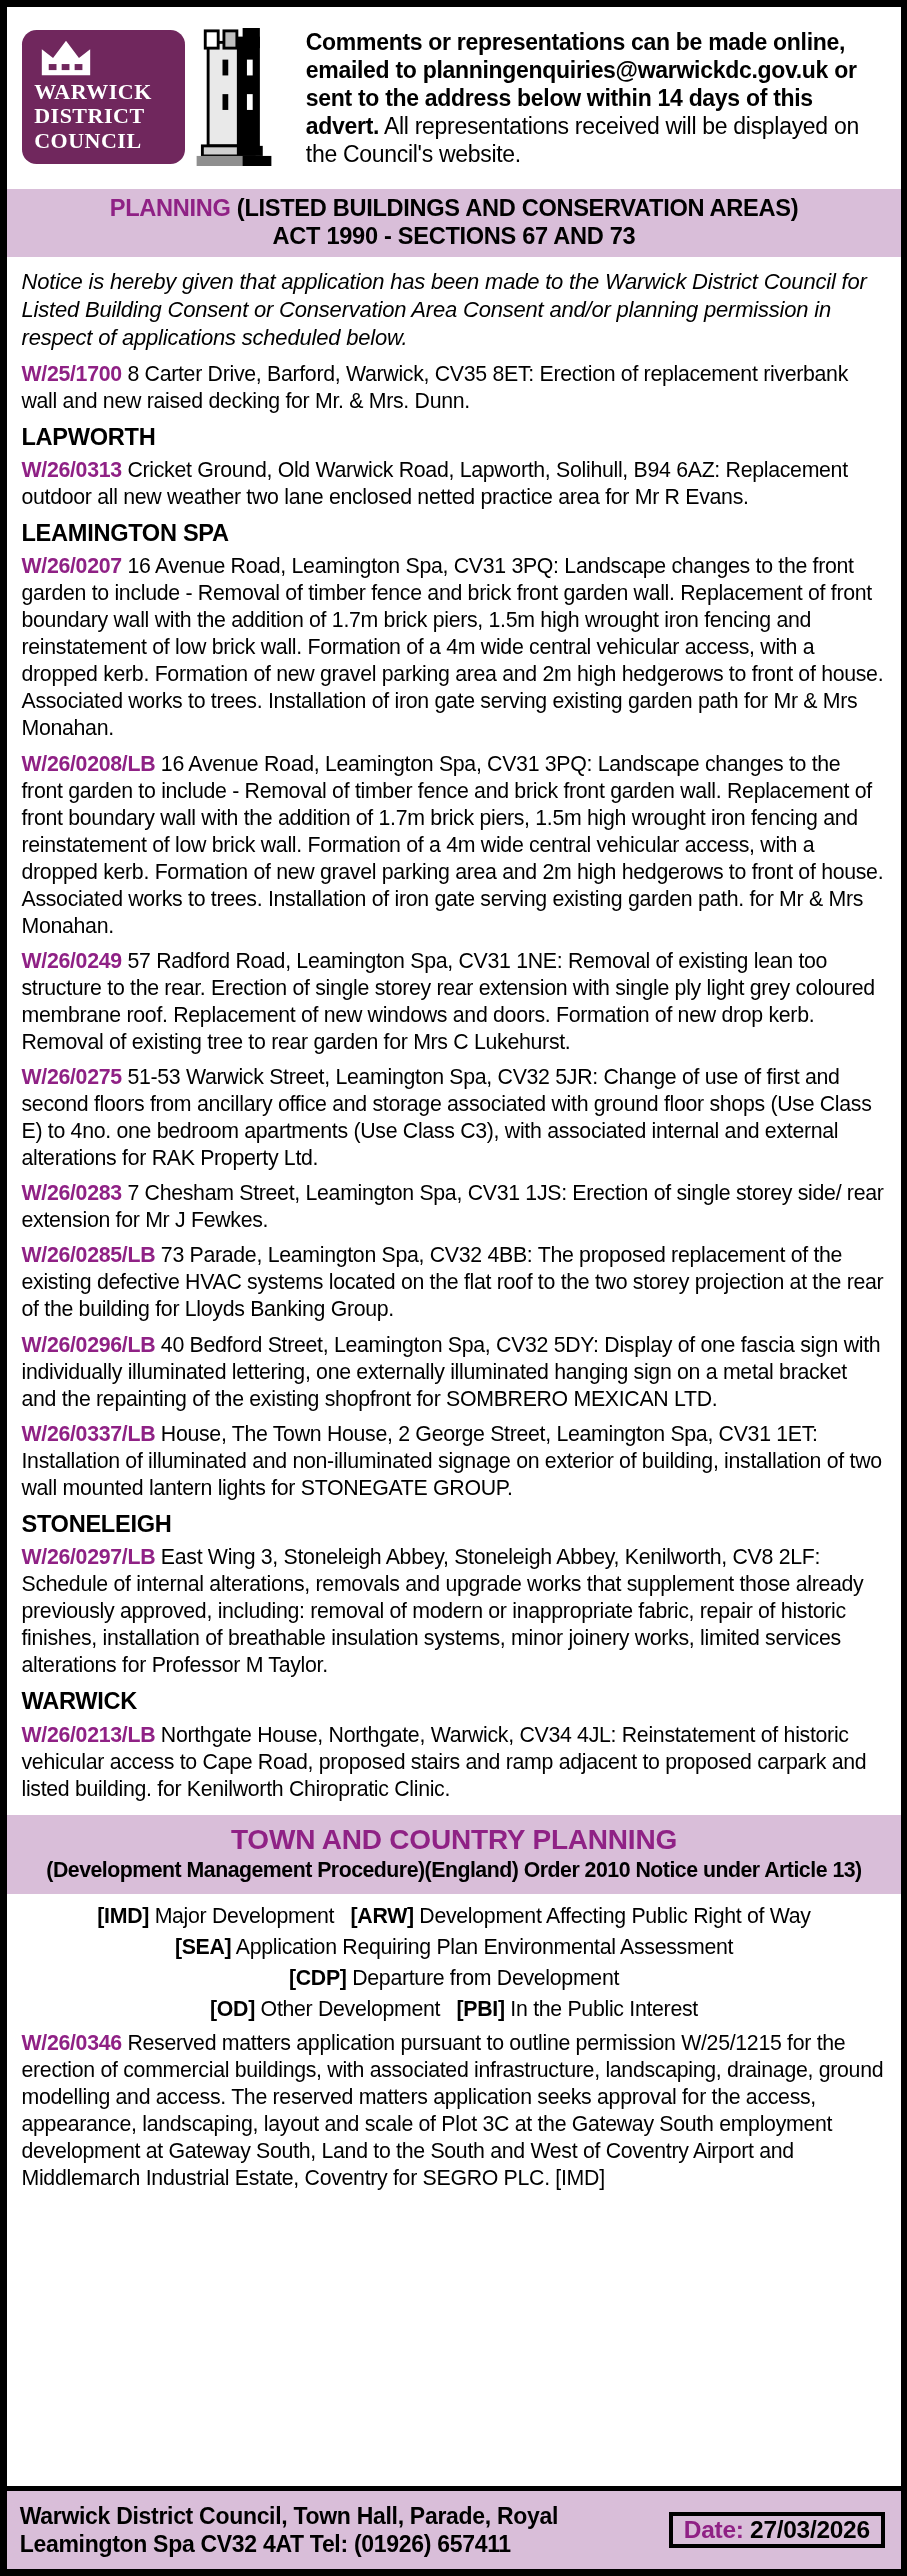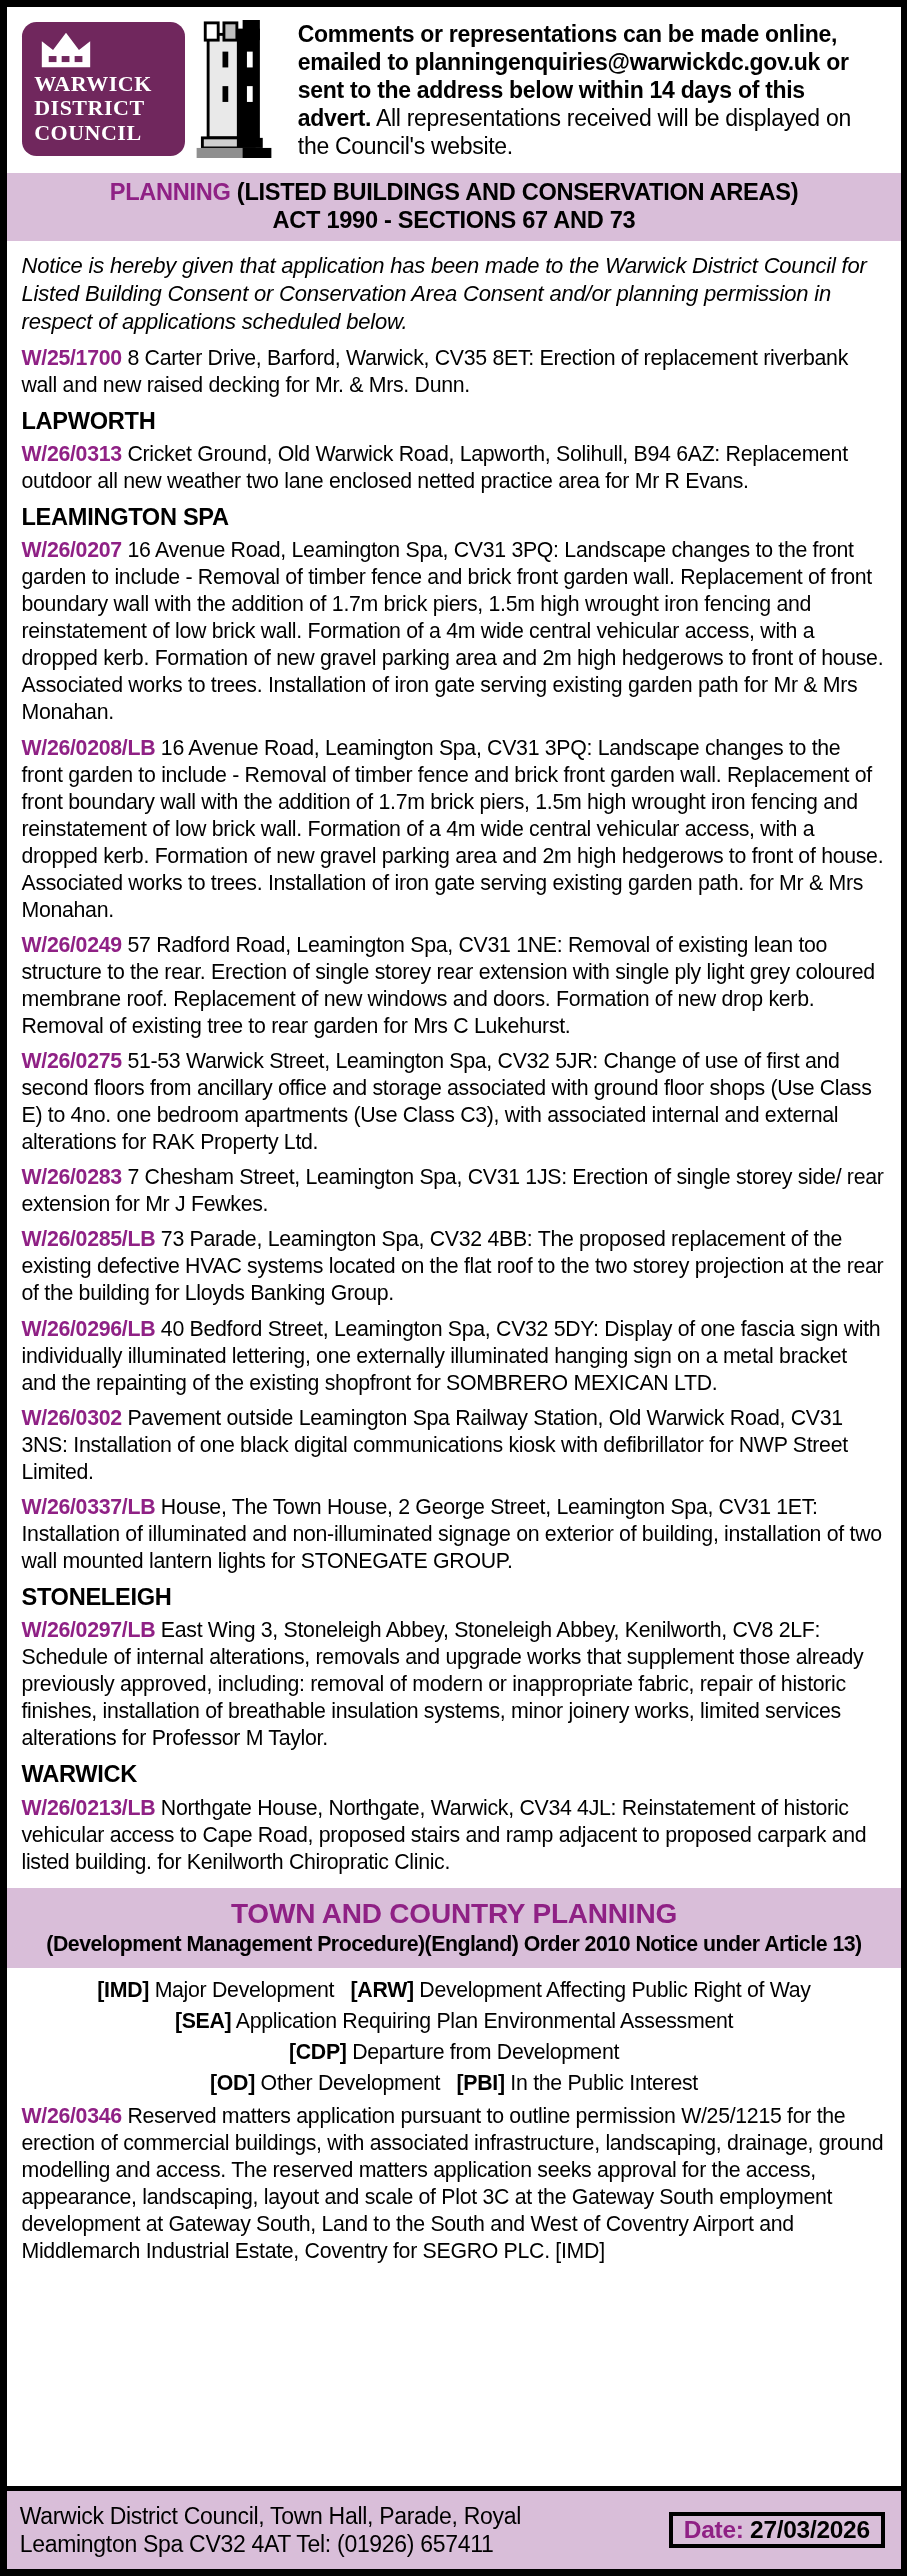--- a/index.html
+++ b/index.html
@@ -16,21 +16,21 @@
     background:var(--logo-purple,#70275D);border-radius:14.5px;
     width:163px;height:134px;box-sizing:border-box;padding:9px 11px 7.3px 12.7px;
     display:flex;flex-direction:column;
   }
   .logo-badge svg{width:64px;height:38px;margin-bottom:2.7px;}
   .logo-word{
     color:#fff;font-family:"Liberation Serif",serif;font-weight:bold;
     font-size:22px;line-height:24.5px;letter-spacing:0.5px;white-space:nowrap;
   }
   .tower{margin-left:7.3px;margin-top:-1.8px;}
-  .intro{font-size:23px;line-height:28px;letter-spacing:-0.3px;margin:4px;max-width:610px;}
+  .intro{font-size:23px;line-height:28px;letter-spacing:-0.3px;margin:12px;max-width:610px;}
   .intro b{font-weight:bold;}
   
   .banner{background:var(--accent-pink,#D9BED9);text-align:center;font-weight:bold;}
   .banner1{font-size:23.6px;line-height:28px;padding:5.4px 7.3px 6.4px;margin-top:3.6px;letter-spacing:-0.3px;}
   .magenta{color:var(--magenta,#8F2185);}
   
   .body{flex:1 1 auto;overflow:hidden;padding-top:3.6px;}
   p.notice{font-style:italic;font-size:22px;line-height:28px;letter-spacing:-0.2px;margin:7.3px 14.5px 9px;}
   h2.town{font-size:23.6px;line-height:27px;letter-spacing:-0.3px;margin:9px 14.5px 0;}
   p.entry{font-size:21.3px;line-height:27px;letter-spacing:-0.3px;margin:6.4px 14.5px 8.2px;}
@@ -39,21 +39,21 @@
   .banner2 .title{font-size:28px;line-height:34px;letter-spacing:-0.2px;}
   .banner2 .subtitle{font-size:21.3px;line-height:27px;letter-spacing:-0.5px;}
   .abbr{text-align:center;font-size:21.3px;line-height:27px;letter-spacing:-0.3px;margin:4px 9px;}
   .abbr .pair{margin:0 8.2px;}
   .abbr b{font-weight:bold;}
   
   .footer{
     flex:0 0 auto;border-top:5.4px solid #000;background:var(--accent-pink,#D9BED9);
     display:flex;justify-content:space-between;align-items:center;padding:11px 12.7px;
   }
-  .address{font-weight:normal;font-size:23px;line-height:28px;letter-spacing:-0.3px;margin:0;}
+  .address{font-weight:bold;font-size:23px;line-height:28px;letter-spacing:-0.3px;margin:0;}
   .datebox{
     border:4.5px solid #000;padding:0 11px;margin-right:3.6px;
     font-weight:bold;font-size:24.5px;white-space:nowrap;letter-spacing:-0.3px;margin-left:26px;
   }
 </style>
 </head>
 <body>
 
 <div class="page">
 
@@ -102,21 +102,20 @@
         <h2 class="town">LAPWORTH</h2>
         <p class="entry"><span class="ref">W/26/0313</span> Cricket Ground, Old Warwick Road, Lapworth, Solihull, B94 6AZ: Replacement outdoor all new weather two lane enclosed netted practice area for Mr R Evans.</p>
         <h2 class="town">LEAMINGTON SPA</h2>
         <p class="entry"><span class="ref">W/26/0207</span> 16 Avenue Road, Leamington Spa, CV31 3PQ: Landscape changes to the front garden to include - Removal of timber fence and brick front garden wall. Replacement of front boundary wall with the addition of 1.7m brick piers, 1.5m high wrought iron fencing and reinstatement of low brick wall. Formation of a 4m wide central vehicular access, with a dropped kerb. Formation of new gravel parking area and 2m high hedgerows to front of house. Associated works to trees. Installation of iron gate serving existing garden path for Mr &amp; Mrs Monahan.</p>
         <p class="entry"><span class="ref">W/26/0208/LB</span> 16 Avenue Road, Leamington Spa, CV31 3PQ: Landscape changes to the front garden to include - Removal of timber fence and brick front garden wall. Replacement of front boundary wall with the addition of 1.7m brick piers, 1.5m high wrought iron fencing and reinstatement of low brick wall. Formation of a 4m wide central vehicular access, with a dropped kerb. Formation of new gravel parking area and 2m high hedgerows to front of house. Associated works to trees. Installation of iron gate serving existing garden path. for Mr &amp; Mrs Monahan.</p>
         <p class="entry"><span class="ref">W/26/0249</span> 57 Radford Road, Leamington Spa, CV31 1NE: Removal of existing lean too structure to the rear. Erection of single storey rear extension with single ply light grey coloured membrane roof. Replacement of new windows and doors. Formation of new drop kerb. Removal of existing tree to rear garden for Mrs C Lukehurst.</p>
         <p class="entry"><span class="ref">W/26/0275</span> 51-53 Warwick Street, Leamington Spa, CV32 5JR: Change of use of first and second floors from ancillary office and storage associated with ground floor shops (Use Class E) to 4no. one bedroom apartments (Use Class C3), with associated internal and external alterations for RAK Property Ltd.</p>
         <p class="entry"><span class="ref">W/26/0283</span> 7 Chesham Street, Leamington Spa, CV31 1JS: Erection of single storey side/ rear extension for Mr J Fewkes.</p>
         <p class="entry"><span class="ref">W/26/0285/LB</span> 73 Parade, Leamington Spa, CV32 4BB: The proposed replacement of the existing defective HVAC systems located on the flat roof to the two storey projection at the rear of the building for Lloyds Banking Group.</p>
         <p class="entry"><span class="ref">W/26/0296/LB</span> 40 Bedford Street, Leamington Spa, CV32 5DY: Display of one fascia sign with individually illuminated lettering, one externally illuminated hanging sign on a metal bracket and the repainting of the existing shopfront for SOMBRERO MEXICAN LTD.</p>
-        <p class="entry"><span class="ref">W/26/0302</span> Pavement outside Leamington Spa Railway Station, Old Warwick Road, CV31 3NS: Installation of one black digital communications kiosk with defibrillator for NWP Street Limited.</p>
         <p class="entry"><span class="ref">W/26/0337/LB</span> House, The Town House, 2 George Street, Leamington Spa, CV31 1ET: Installation of illuminated and non-illuminated signage on exterior of building, installation of two wall mounted lantern lights for STONEGATE GROUP.</p>
         <h2 class="town">STONELEIGH</h2>
         <p class="entry"><span class="ref">W/26/0297/LB</span> East Wing 3, Stoneleigh Abbey, Stoneleigh Abbey, Kenilworth, CV8 2LF: Schedule of internal alterations, removals and upgrade works that supplement those already previously approved, including: removal of modern or inappropriate fabric, repair of historic finishes, installation of breathable insulation systems, minor joinery works, limited services alterations for Professor M Taylor.</p>
         <h2 class="town">WARWICK</h2>
         <p class="entry"><span class="ref">W/26/0213/LB</span> Northgate House, Northgate, Warwick, CV34 4JL: Reinstatement of historic vehicular access to Cape Road, proposed stairs and ramp adjacent to proposed carpark and listed building. for Kenilworth Chiropratic Clinic.</p>
       </div>
 
     <div class="banner banner2">
       <div class="title magenta">TOWN AND COUNTRY PLANNING</div>
       <div class="subtitle">(Development Management Procedure)(England) Order 2010 Notice under Article 13)</div>

